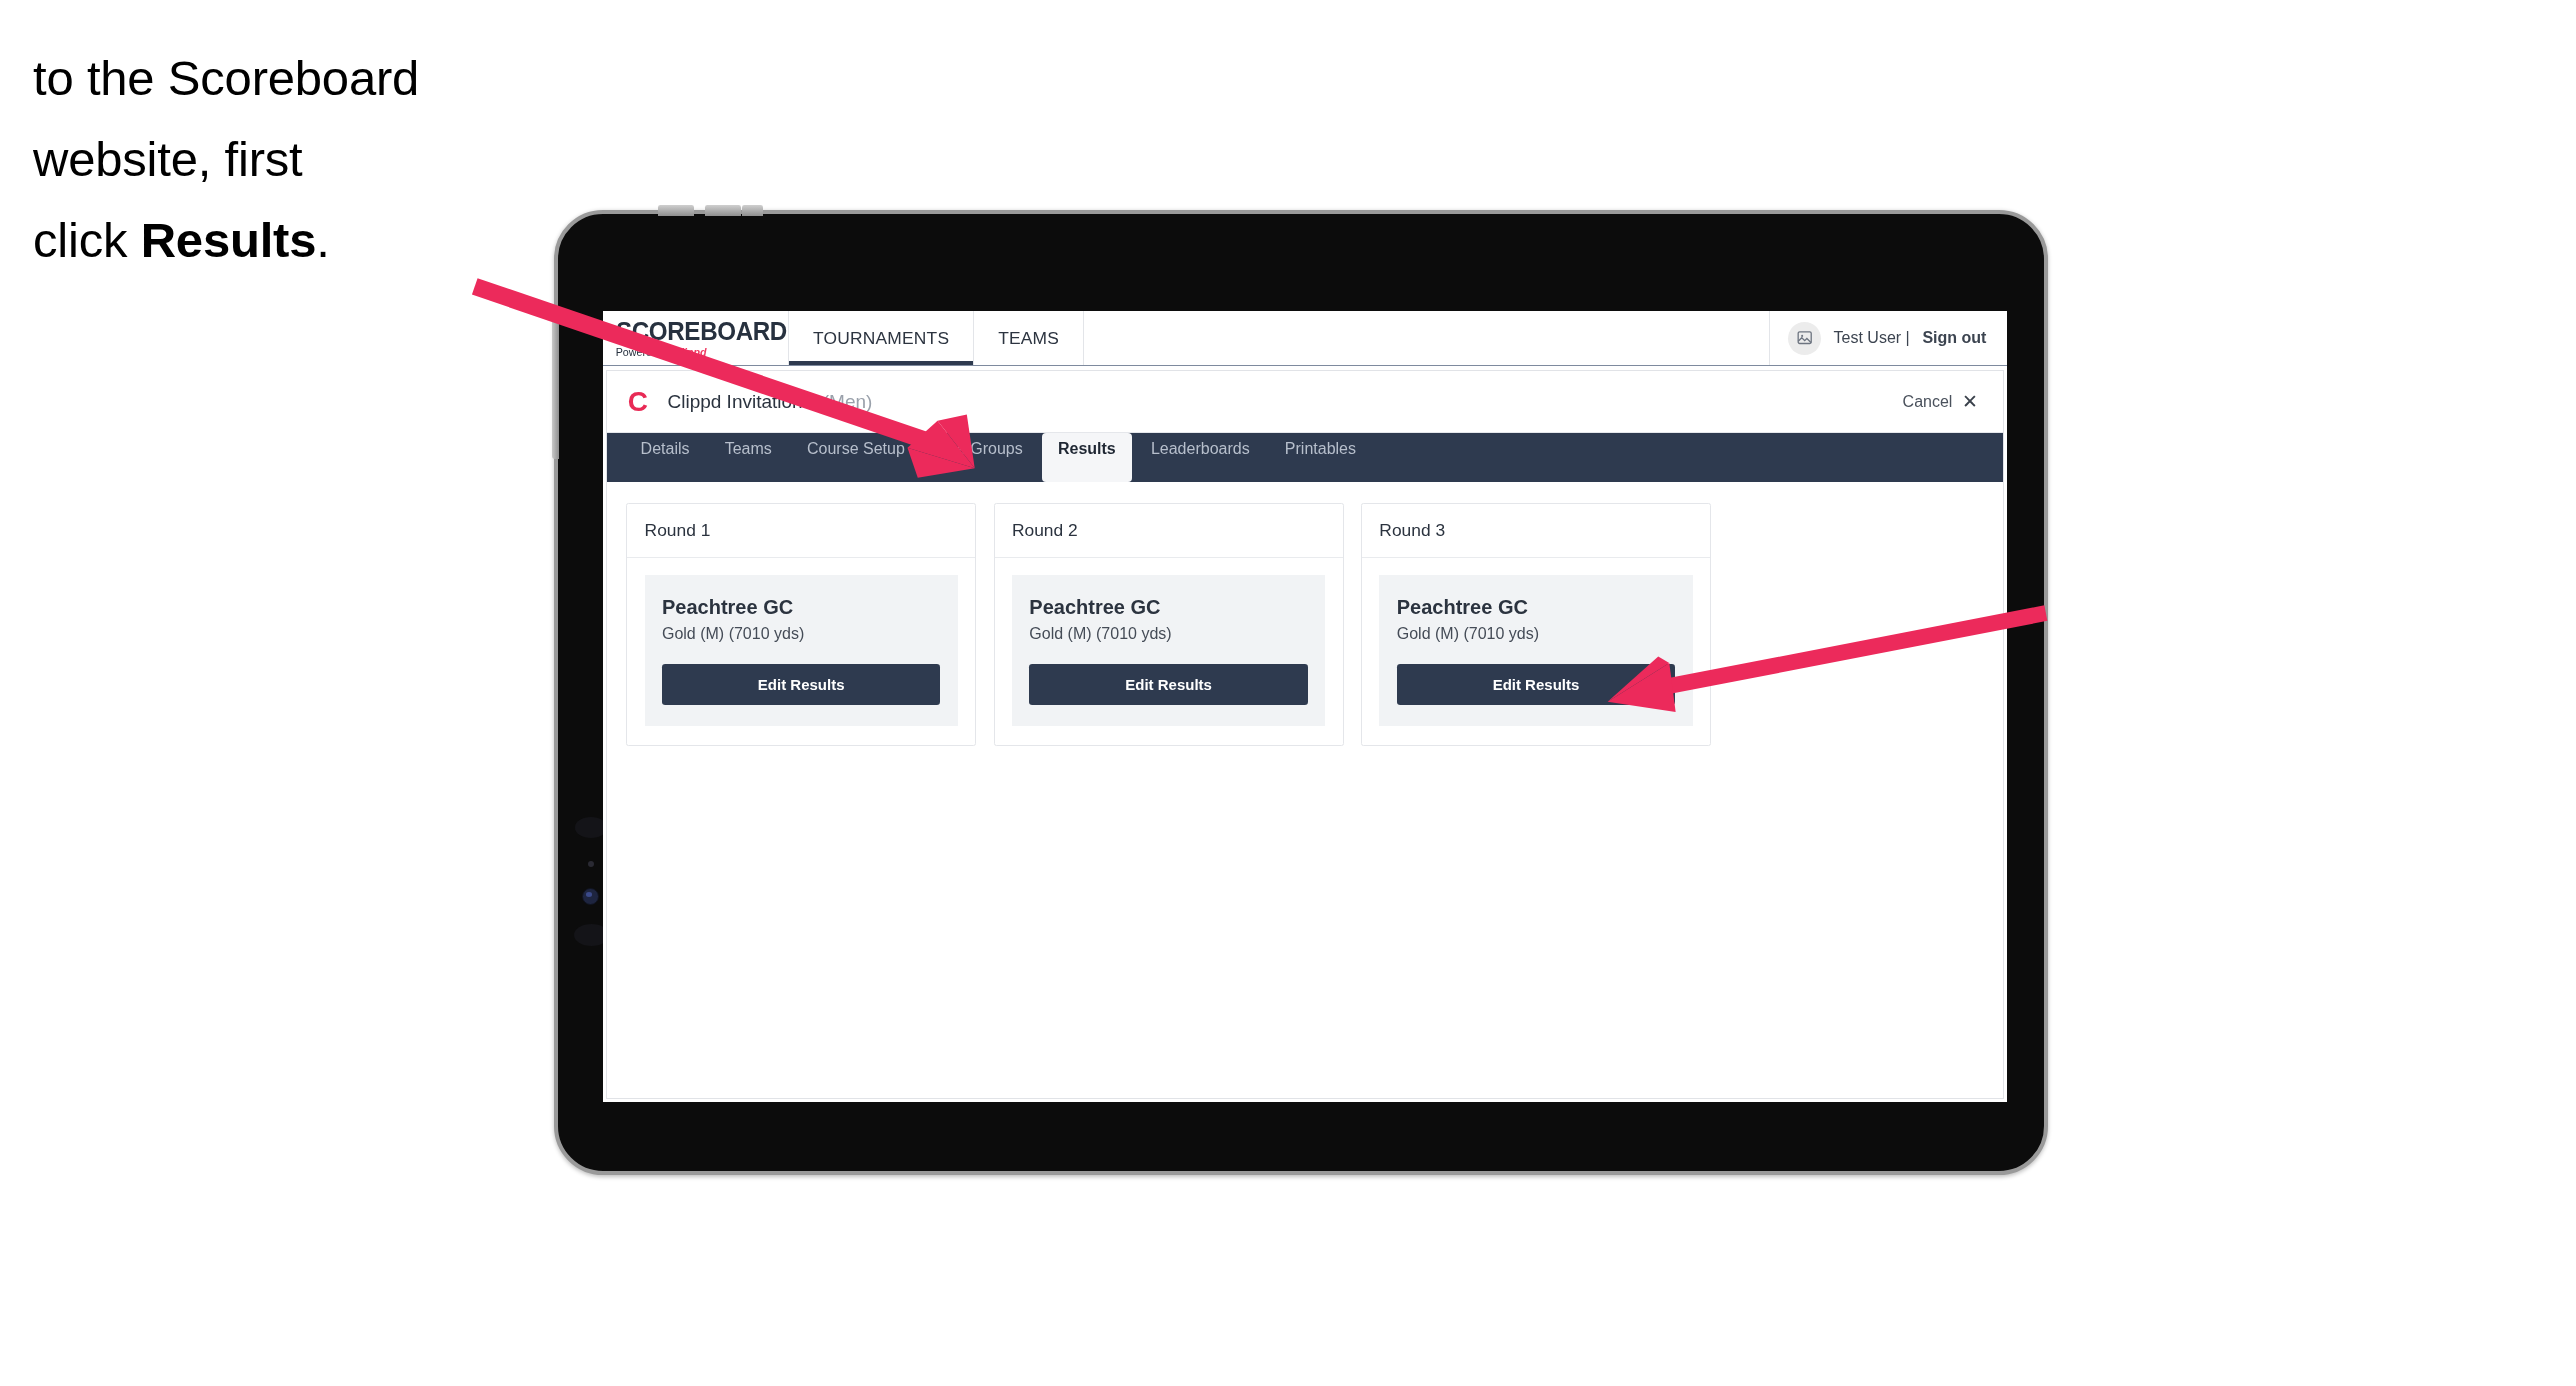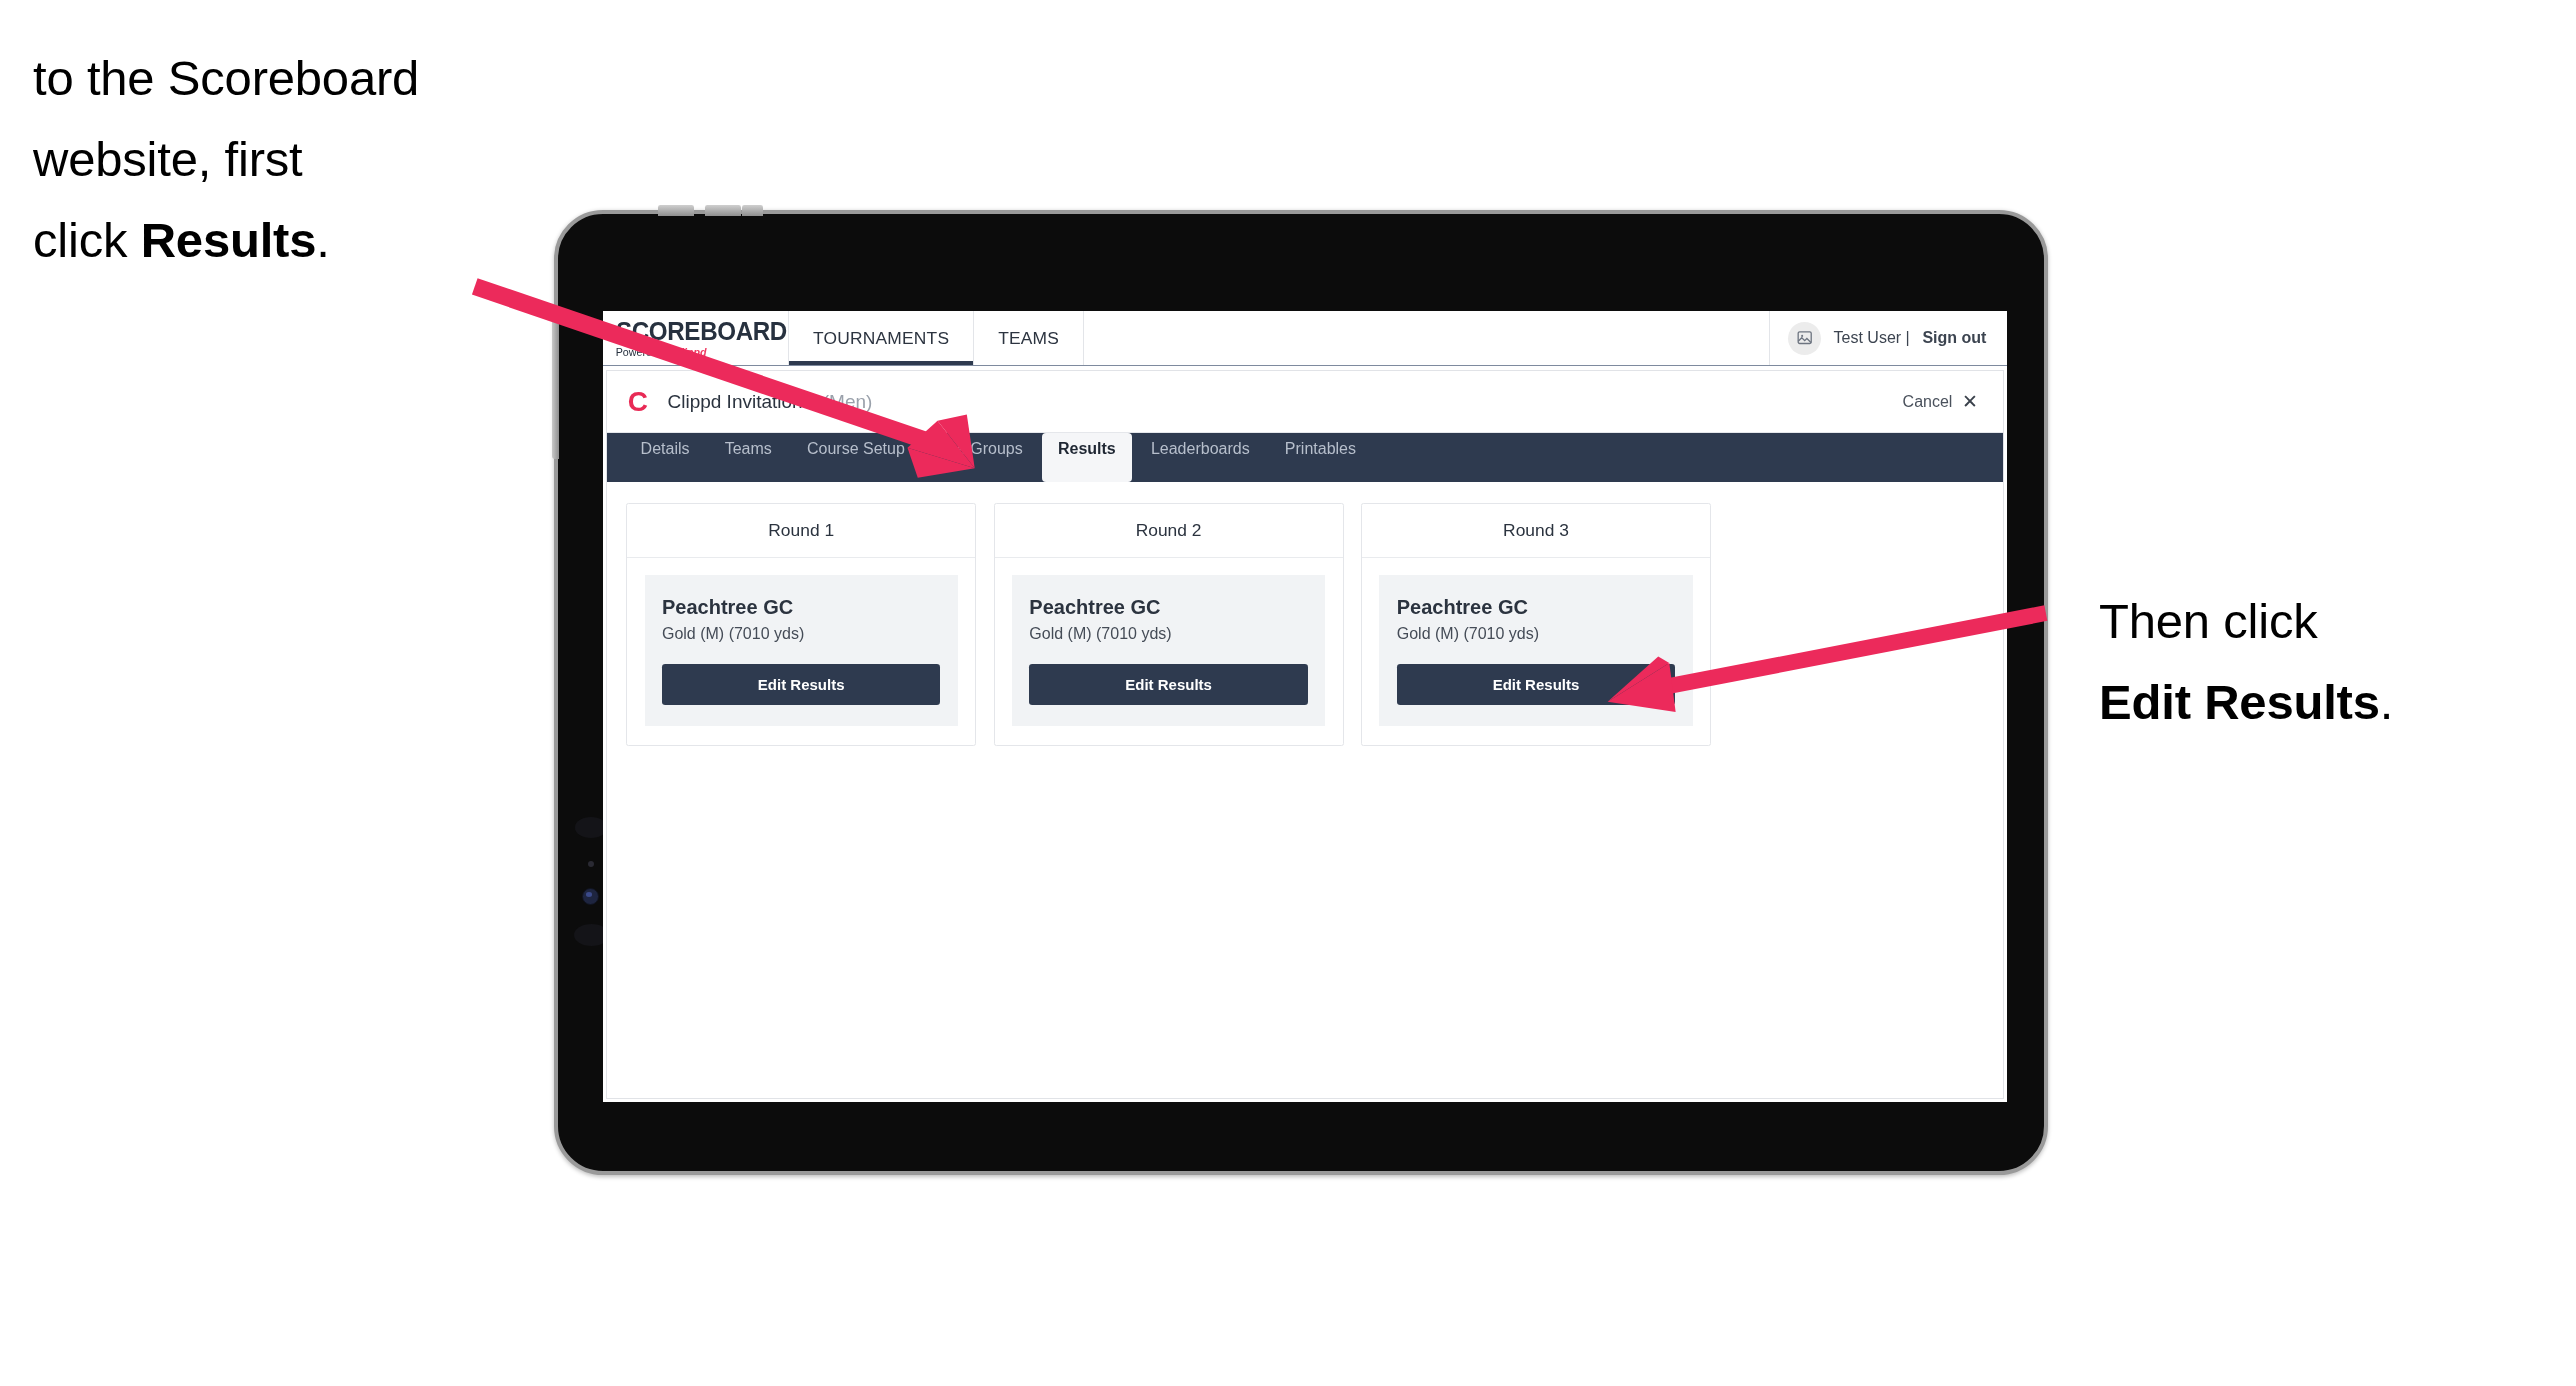--- a/index.html
+++ b/index.html
@@ -268,21 +268,20 @@
     border: 0.8px solid #e4e6ea;
     border-radius: 2.4px;
   }
   .round-card-header {
     padding: 16px 17.4px;
     border-bottom: 0.8px solid #e9ebee;
   }
   .round-card-title {
     font-size: 17.4px;
     color: #2b333f;
-    text-align: center;
   }
   .round-card-body { padding: 17.4px 17.4px 19px; }
   .course-panel {
     background: #f1f3f5;
     padding: 19px 17.4px 20.6px;
   }
   .course-name {
     font-size: 20px;
     font-weight: 700;
     color: #2b333f;
@@ -315,24 +314,20 @@
 <body>
 
 <div id="stage">
 
   <div class="annotation" id="annotation-left">
     <div>to the Scoreboard</div>
     <div>website, first</div>
     <div><span>click </span><b>Results</b><span>.</span></div>
   </div>
 
-  <div class="annotation" id="annotation-right">
-    <div>Then click</div>
-    <div><b>Edit Results</b><span>.</span></div>
-  </div>
 
   <div id="tablet">
     <div class="top-button" id="top-button-1"></div>
     <div class="top-button" id="top-button-2"></div>
     <div class="top-button" id="top-button-3"></div>
 
     <div class="edge-dot" id="edge-speaker-1"></div>
     <div class="edge-dot" id="edge-pin"></div>
     <div class="edge-dot" id="edge-camera"></div>
     <div class="edge-dot" id="edge-speaker-2"></div>

